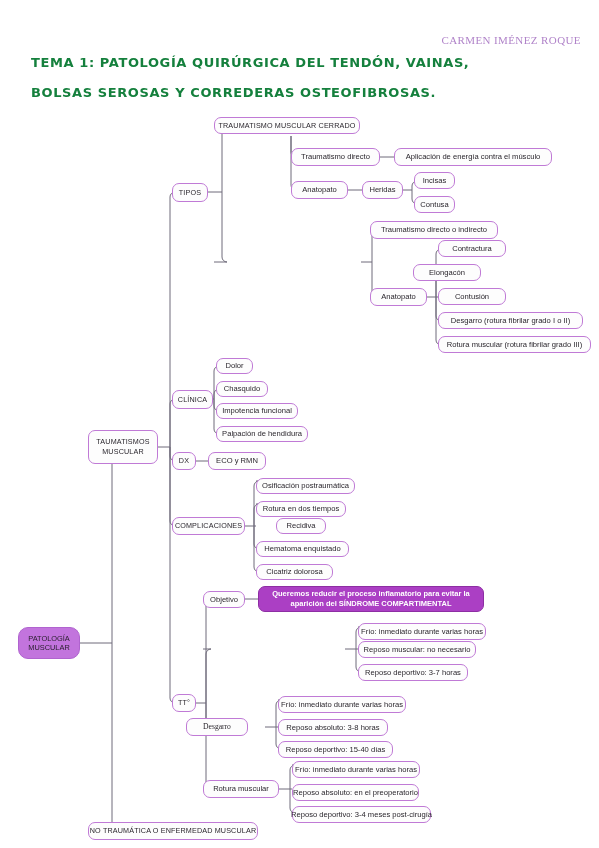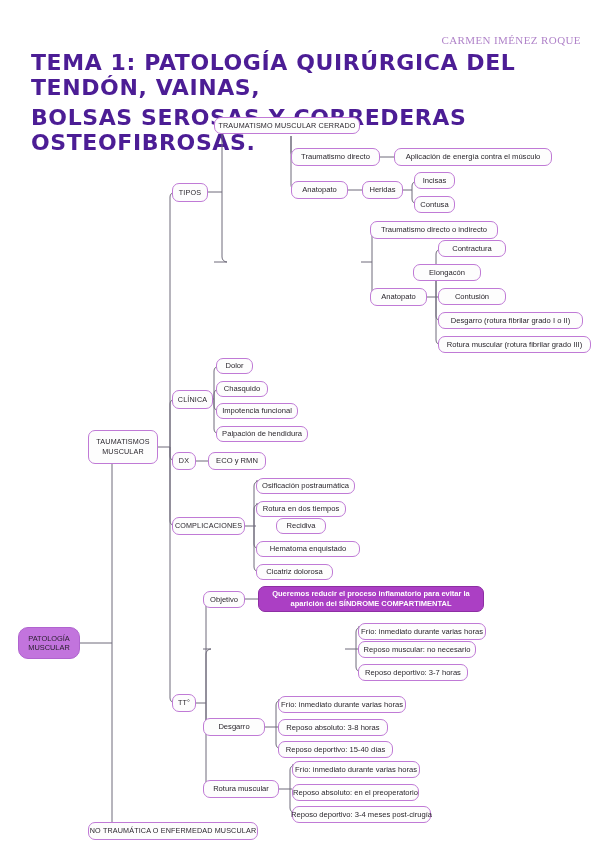--- a/index.html
+++ b/index.html
@@ -13,23 +13,23 @@
   
   .author{
     position:absolute;right:18px;top:34px;
     font-family:"Liberation Serif", serif;
     font-size:11px;letter-spacing:.4px;
     color:#b083c9;white-space:nowrap;
   }
   .title{
     position:absolute;left:31px;top:50px;width:540px;
     font-family:"DejaVu Sans", sans-serif;
-    font-size:22px;font-weight:bold;
+    font-size:13px;font-weight:bold;
     letter-spacing:.6px;line-height:25px;
-    color:#4c1d95;
+    color:#15803d;
     text-transform:uppercase;
     font-style:normal;
   }
   .title .l2{display:block;margin-top:5px;}
 
   
   svg.links{position:absolute;left:0;top:0;width:599px;height:848px;pointer-events:none;}
   svg.links path{fill:none;stroke:#6f6b7a;stroke-width:1;}
 
   
@@ -186,33 +186,33 @@
   <div class="node" style="left:216px;top:403px;width:82px;height:16px;">Impotencia funcional</div>
   <div class="node" style="left:216px;top:426px;width:92px;height:16px;">Palpación de hendidura</div>
 
   <div class="node caps" style="left:172px;top:452px;width:24px;height:18px;">DX</div>
   <div class="node" style="left:208px;top:452px;width:58px;height:18px;">ECO y RMN</div>
 
   <div class="node caps" style="left:172px;top:517px;width:73px;height:18px;">COMPLICACIONES</div>
   <div class="node" style="left:256px;top:478px;width:99px;height:16px;border-radius:7px;">Osificación postraumática</div>
   <div class="node" style="left:256px;top:501px;width:90px;height:16px;">Rotura en dos tiempos</div>
   <div class="node" style="left:256px;top:518px;width:50px;height:16px;margin-left:20px;">Recidiva</div>
-  <div class="node" style="left:256px;top:541px;width:104px;height:16px;">Hematoma enquistado</div>
+  <div class="node" style="left:256px;top:541px;width:93px;height:16px;">Hematoma enquistado</div>
   <div class="node" style="left:256px;top:564px;width:77px;height:16px;">Cicatriz dolorosa</div>
 
   <div class="node caps" style="left:172px;top:694px;width:24px;height:18px;">TT°</div>
 
   <div class="node" style="left:203px;top:591px;width:42px;height:17px;">Objetivo</div>
   <div class="node fill-hl wrap" style="left:258px;top:586px;width:226px;height:26px;">Queremos reducir el proceso inflamatorio para evitar la aparición del SÍNDROME COMPARTIMENTAL</div>
 
   <div class="node" style="left:358px;top:623px;width:128px;height:17px;">Frío: inmediato durante varias horas</div>
   <div class="node" style="left:358px;top:641px;width:118px;height:17px;">Reposo muscular: no necesario</div>
   <div class="node" style="left:358px;top:664px;width:110px;height:17px;">Reposo deportivo: 3-7 horas</div>
 
-  <div class="node" style="left:203px;top:718px;width:62px;height:18px;">Desgarro</div>
+  <div class="node" style="left:186px;top:718px;width:62px;height:18px;font-family:Liberation Serif, serif;">Desgarro</div>
   <div class="node" style="left:278px;top:696px;width:128px;height:17px;">Frío: inmediato durante varias horas</div>
   <div class="node" style="left:278px;top:719px;width:110px;height:17px;">Reposo absoluto: 3-8 horas</div>
   <div class="node" style="left:278px;top:741px;width:115px;height:17px;">Reposo deportivo: 15-40 días</div>
 
   <div class="node" style="left:203px;top:780px;width:76px;height:18px;">Rotura muscular</div>
   <div class="node" style="left:292px;top:761px;width:128px;height:17px;">Frío: inmediato durante varias horas</div>
   <div class="node" style="left:292px;top:784px;width:127px;height:17px;">Reposo absoluto: en el preoperatorio</div>
   <div class="node" style="left:292px;top:806px;width:139px;height:17px;">Reposo deportivo: 3-4 meses post-cirugía</div>
 
 </div>

